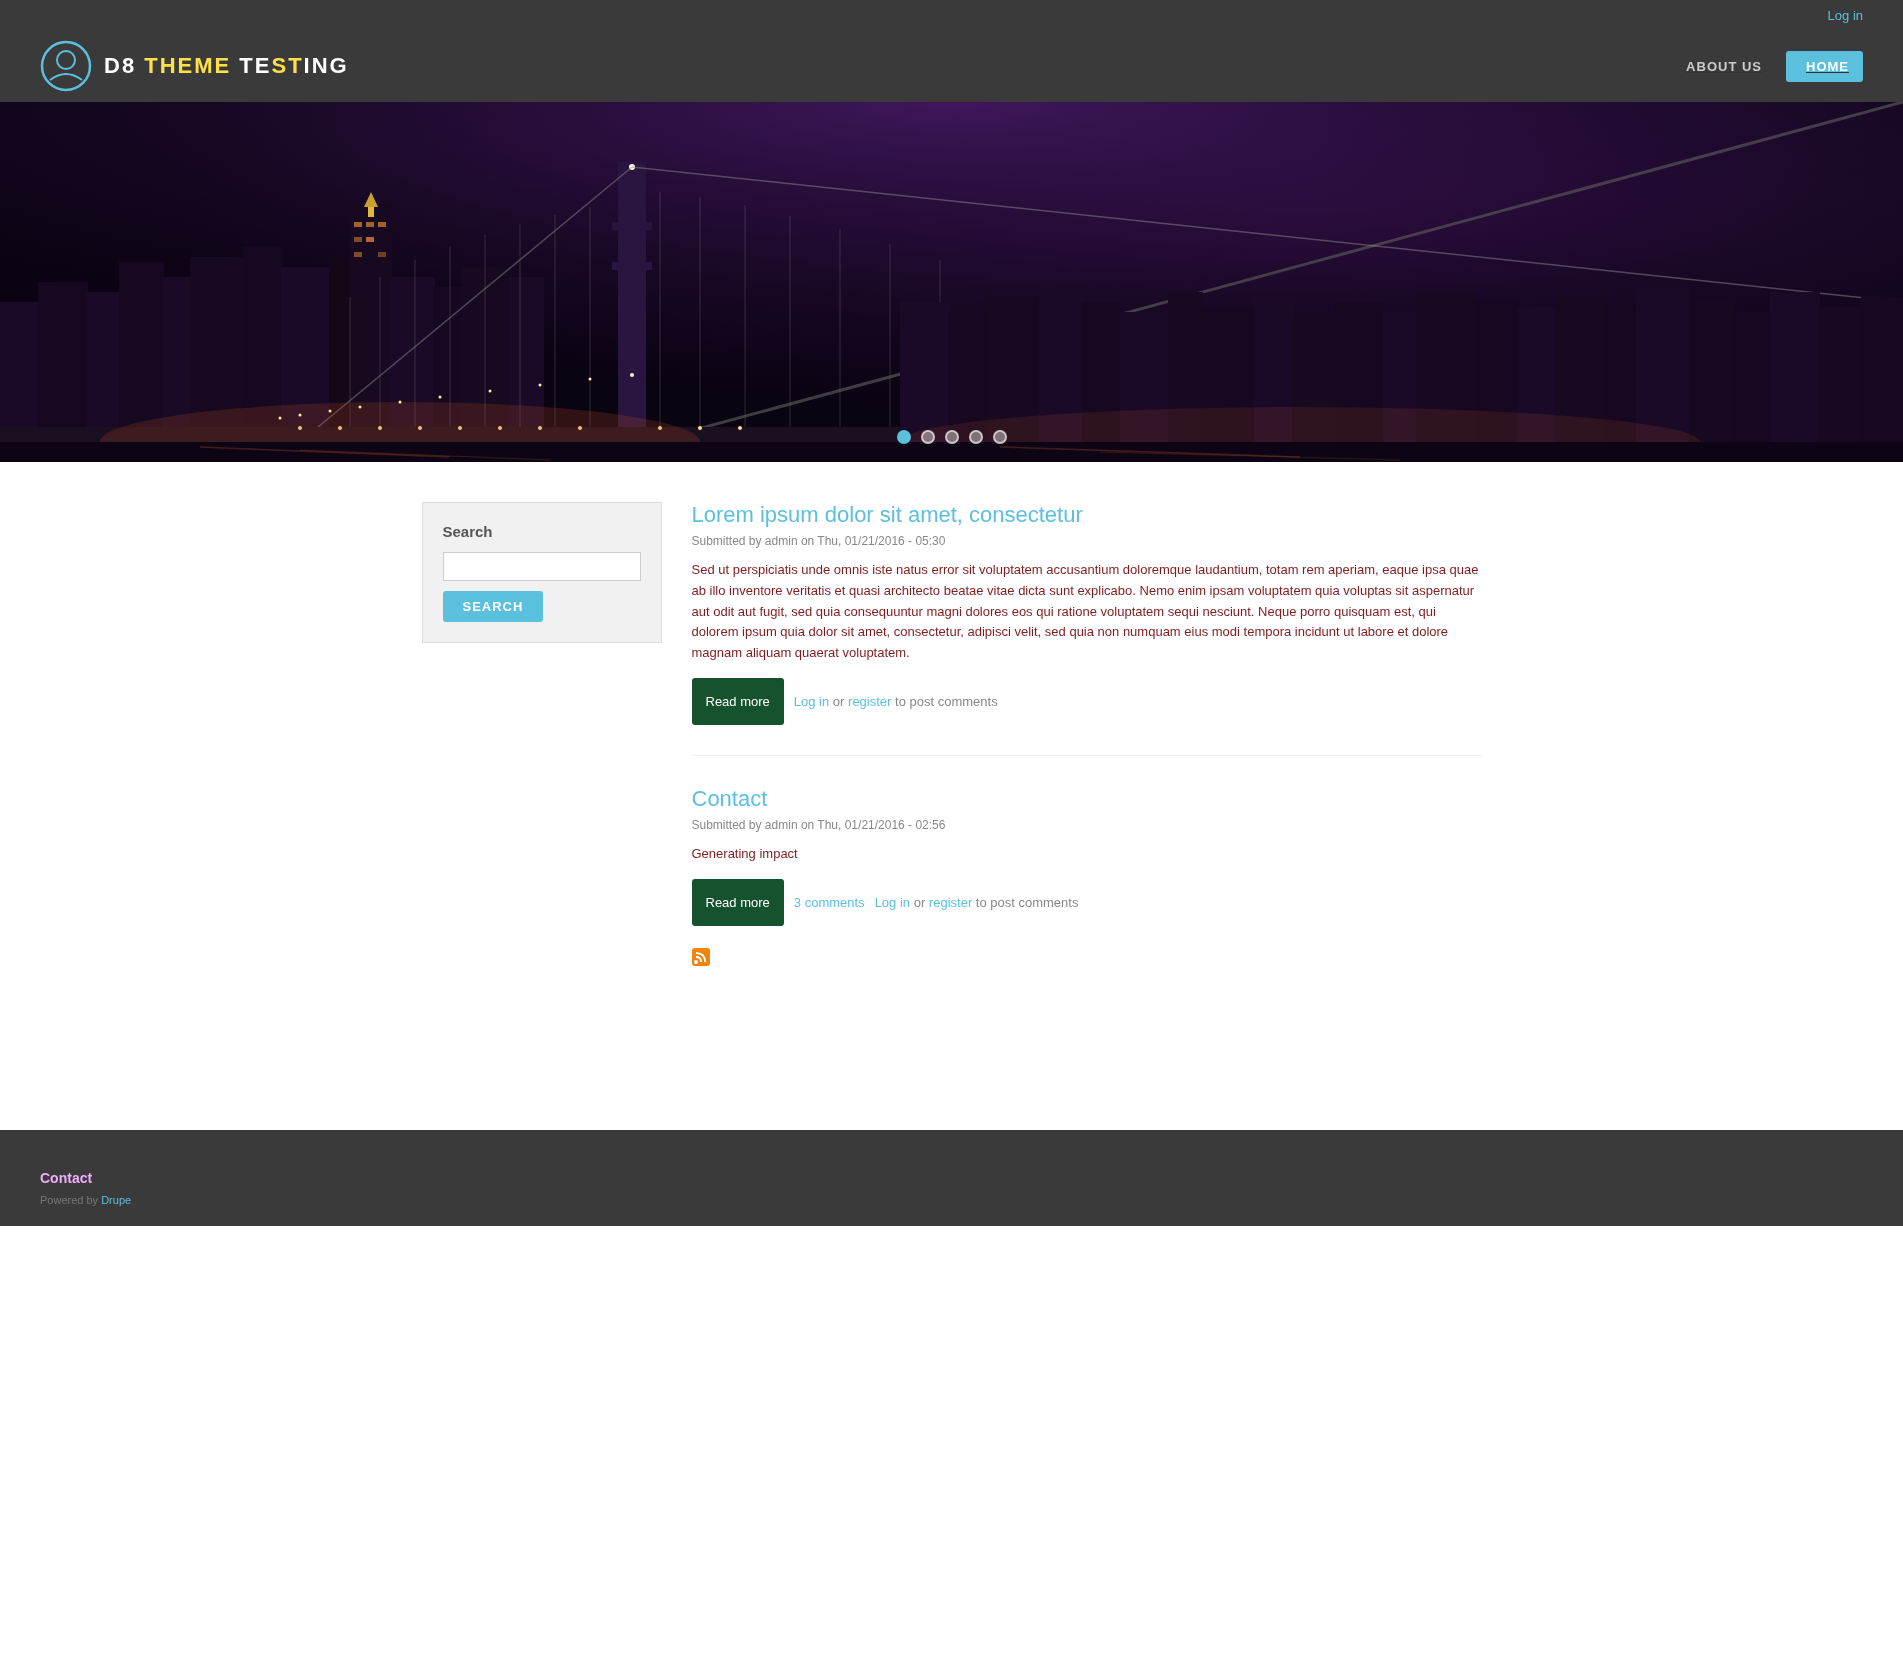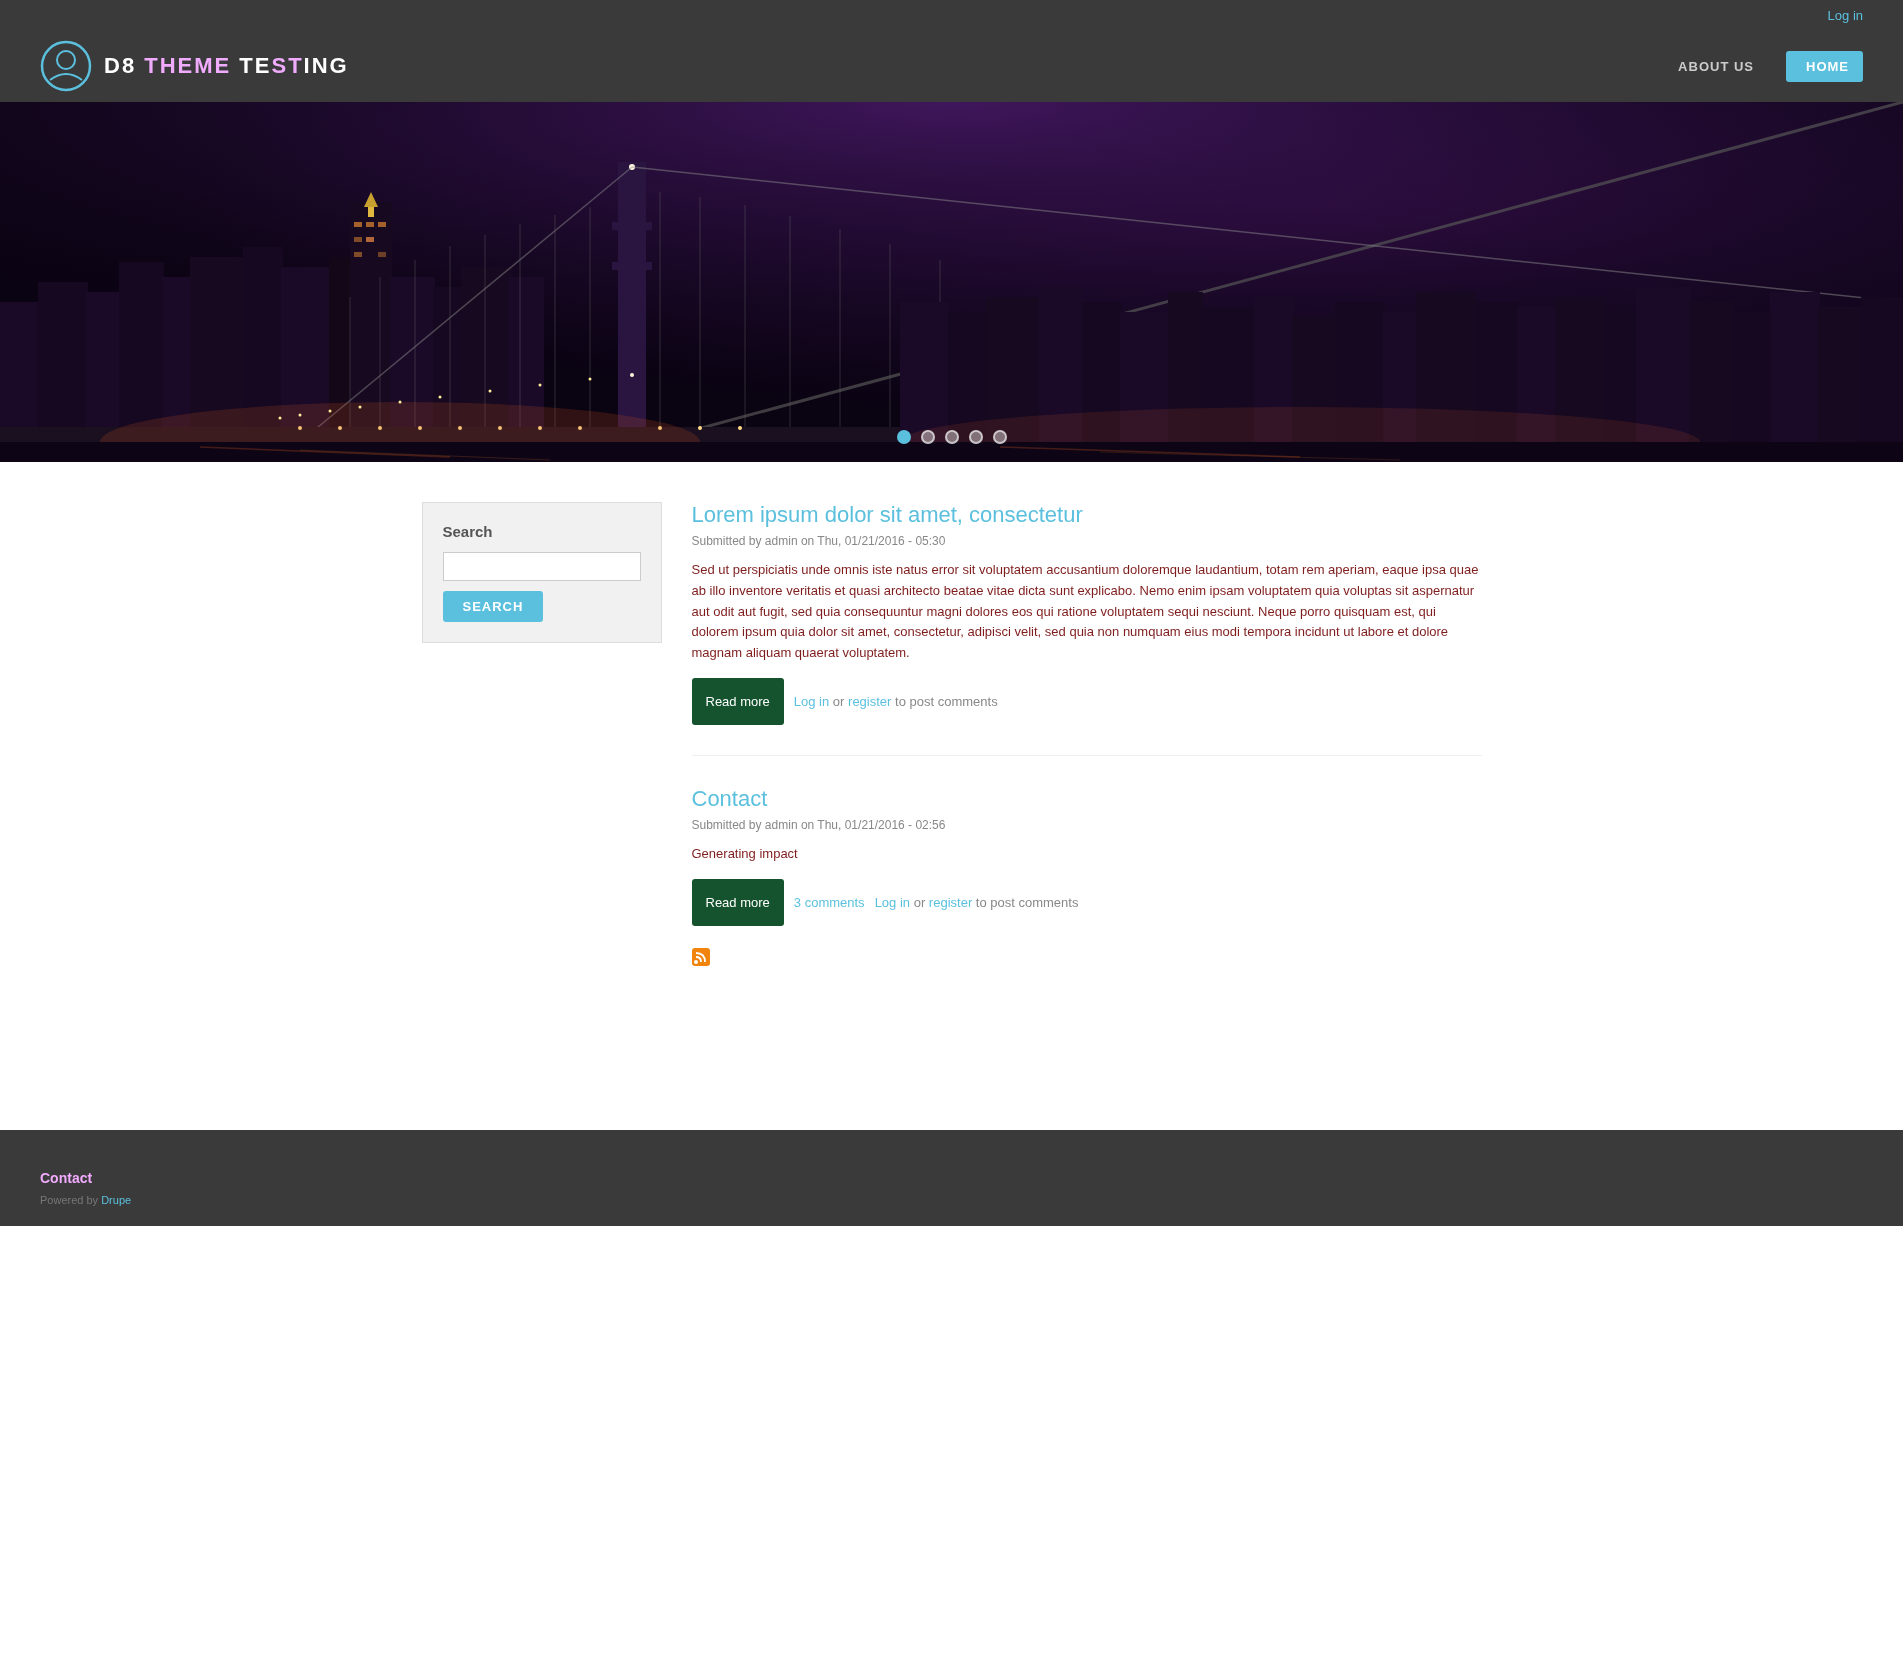--- a/index.html
+++ b/index.html
@@ -32,25 +32,26 @@
     .logo-icon {
       width: 52px;
       height: 52px;
     }
     .logo-title {
       color: #fff;
       font-size: 22px;
       font-weight: bold;
       letter-spacing: 2px;
     }
-    .logo-title span { color: #f0abfc; }
+    .logo-title span { color: #fde047; }
     .nav-area {
       display: flex;
       align-items: center;
-      gap: 18px;
+      gap: 10px;
+      text-decoration: underline;
     }
     .nav-link {
       color: #ccc;
       text-decoration: none;
       font-size: 13px;
       font-weight: bold;
       letter-spacing: 1px;
       padding: 8px 14px;
     }
     .nav-link.active {

